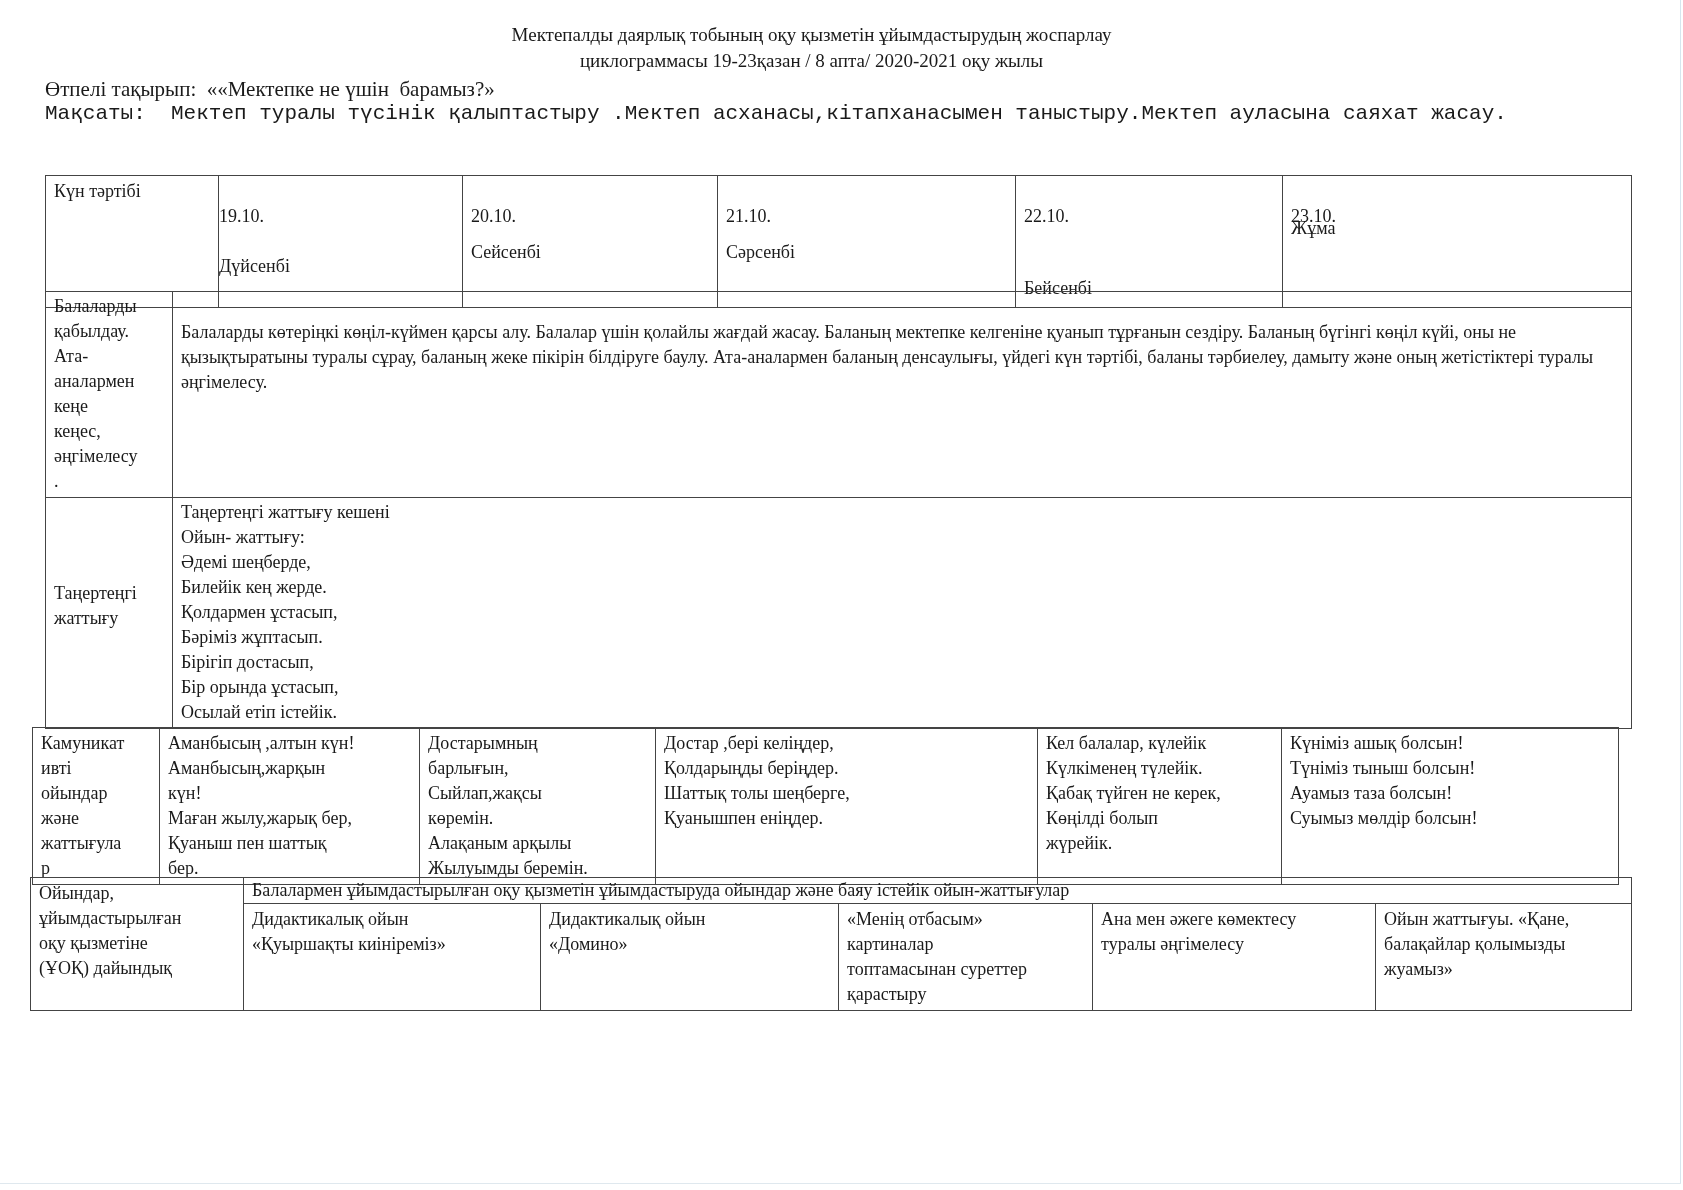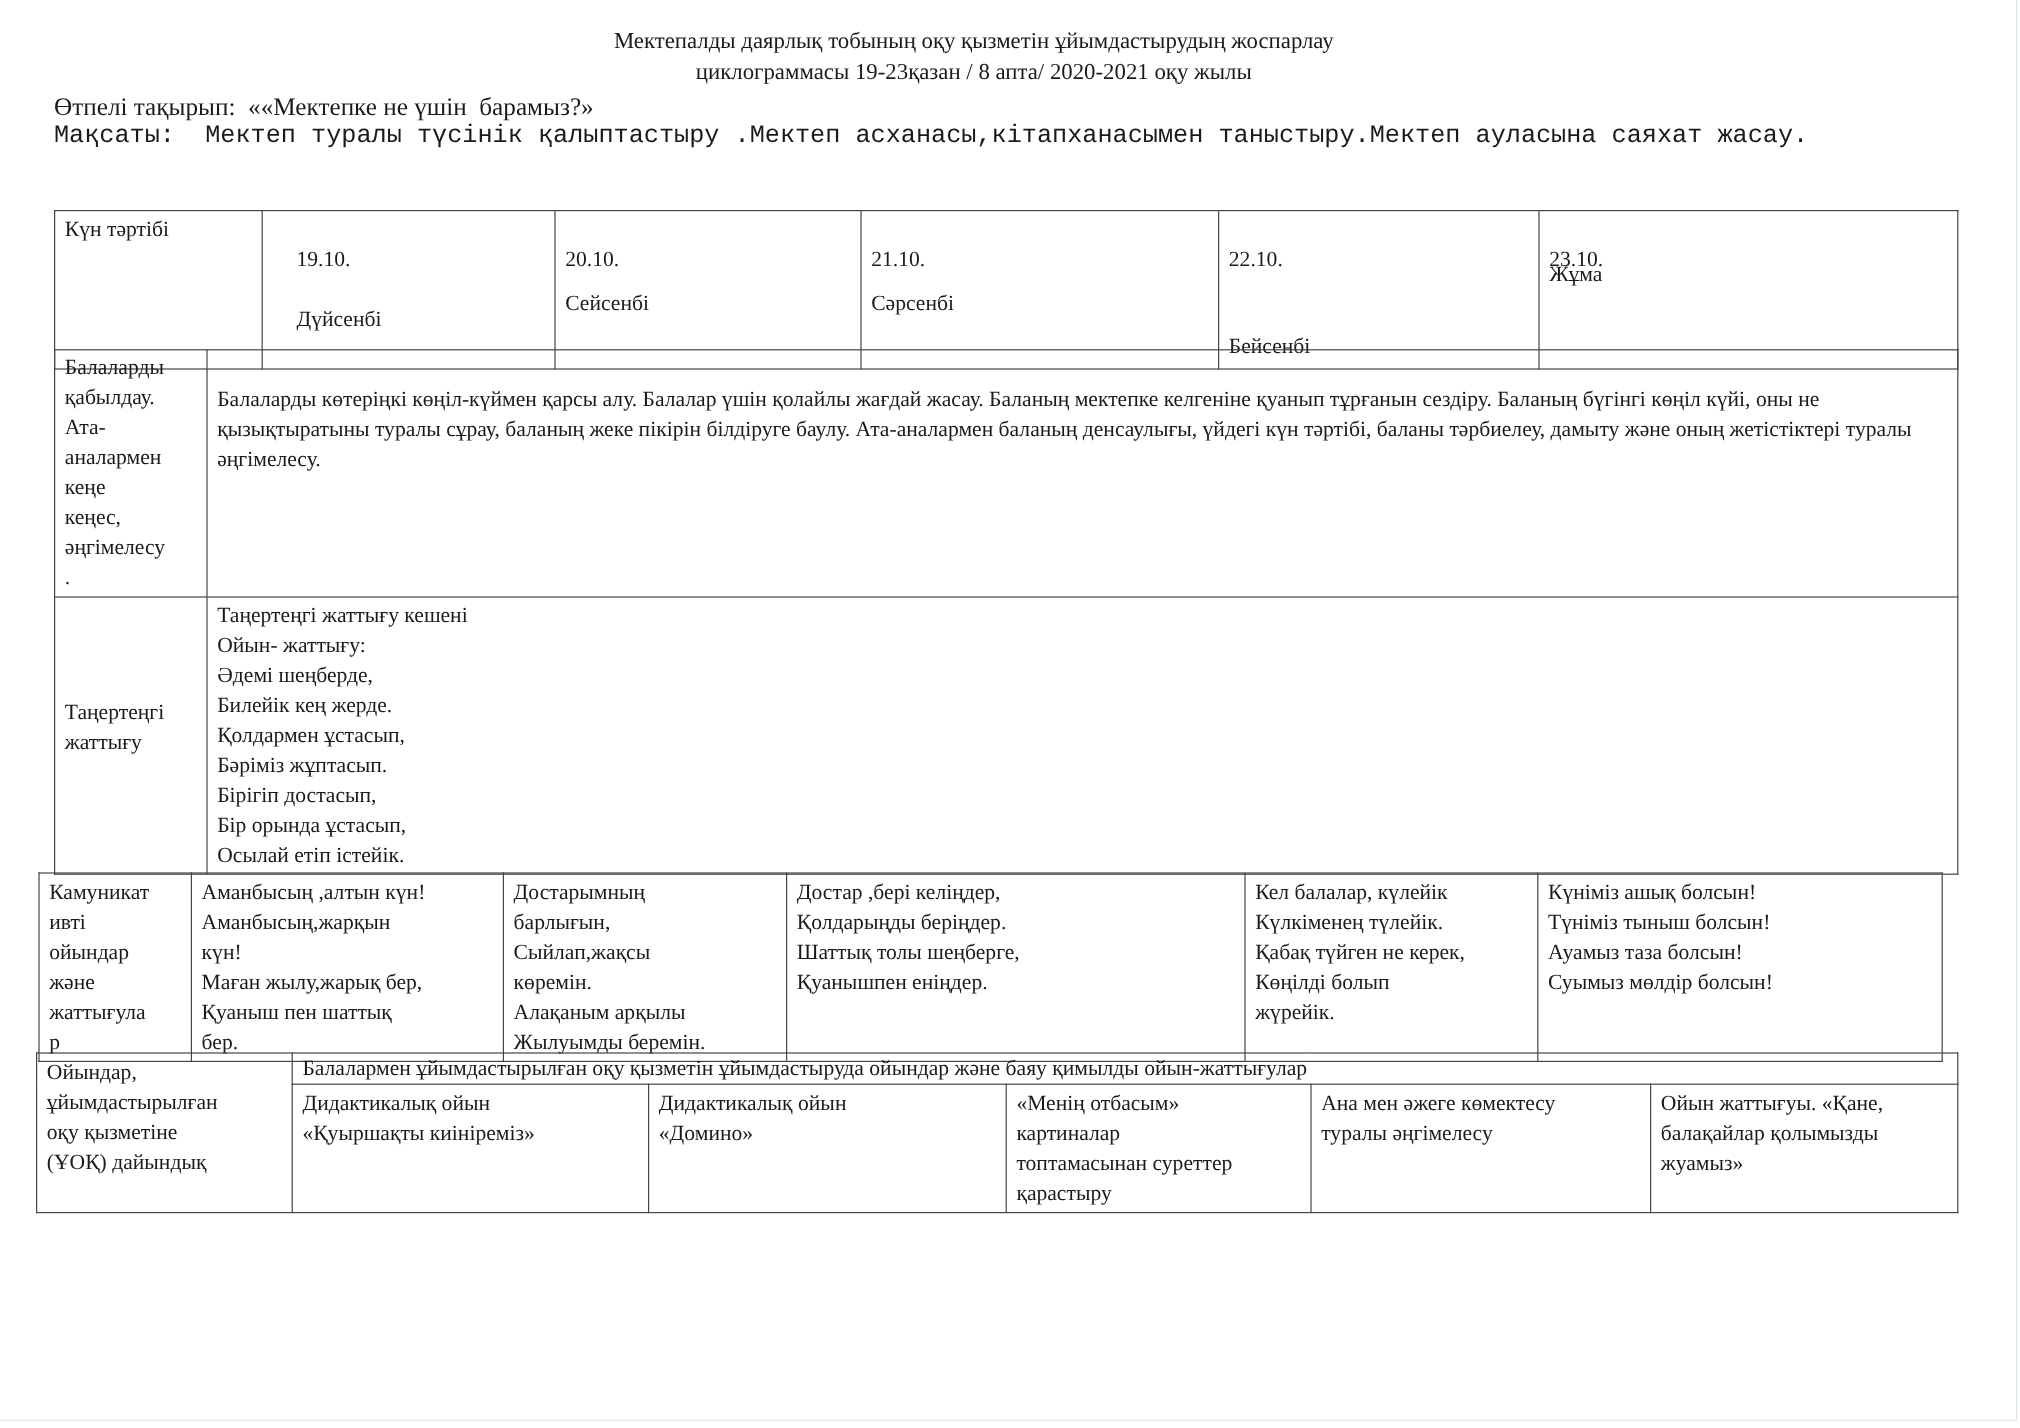--- a/index.html
+++ b/index.html
@@ -38,21 +38,21 @@
     <col style="width:173px">
       <col style="width:244px">
       <col style="width:255px">
       <col style="width:298px">
       <col style="width:267px">
       <col style="width:349px">
   </colgroup>
   <tbody>
       <tr>
     <td>Күн тәртібі</td>
-    <td style="padding-left:28px;">
+    <td style="padding-left:0;">
       <div>19.10.</div>
       <div>Дүйсенбі</div>
     </td>
     <td style="position:relative;">
       <div>20.10.</div>
       <div style="position:absolute; left:8px; top:64px;">Сейсенбі</div>
     </td>
     <td style="position:relative;">
       <div>21.10.</div>
       <div style="position:absolute; left:8px; top:64px;">Сәрсенбі</div>
@@ -156,21 +156,21 @@
       <col style="width:254px">
       <col style="width:283px">
       <col style="width:256px">
   </colgroup>
   <tbody>
       <tr style="height:26px;">
     <td rowspan="2">Ойындар,
 ұйымдастырылған
 оқу қызметіне
 (ҰОҚ) дайындық</td>
-    <td colspan="5" style="padding-top:0; padding-bottom:0; white-space:nowrap;">Балалармен ұйымдастырылған оқу қызметін ұйымдастыруда  ойындар және баяу қимылды ойын-жаттығулар</td>
+    <td colspan="5" style="padding-top:0; padding-bottom:0; white-space:nowrap;">Балалармен ұйымдастырылған оқу қызметін ұйымдастыруда  ойындар және баяу істейік ойын-жаттығулар</td>
   </tr>
   <tr style="height:102px;">
     <td>Дидактикалық ойын
 «Қуыршақты киініреміз»</td>
     <td>Дидактикалық ойын
 «Домино»</td>
     <td>«Менің отбасым»
 картиналар
 топтамасынан суреттер
 қарастыру</td>

